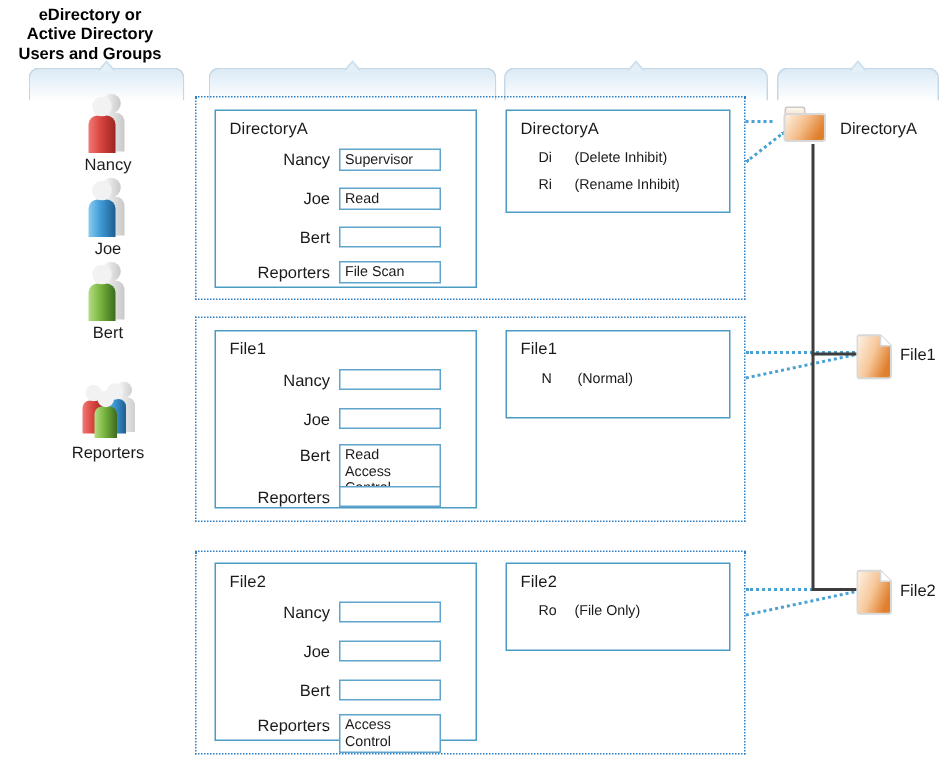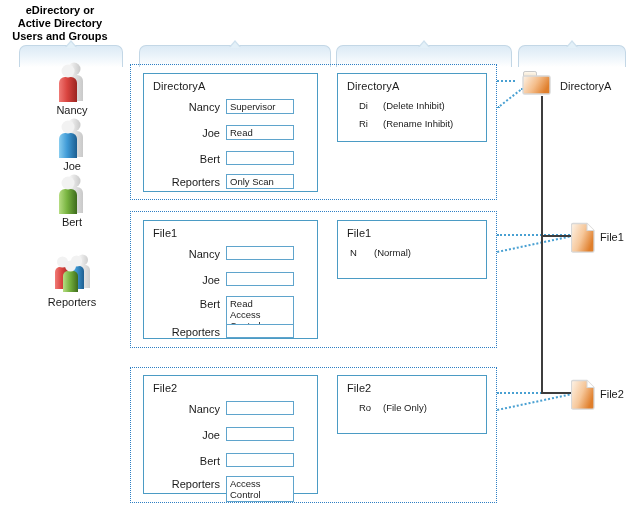--- a/index.html
+++ b/index.html
@@ -329,21 +329,21 @@
     <div class="row" style="left:10px;top:51px;">
       <span class="row-label">Joe</span>
       <span class="row-field">Read</span>
     </div>
     <div class="row" style="left:10px;top:77px;">
       <span class="row-label">Bert</span>
       <span class="row-field"></span>
     </div>
     <div class="row" style="left:10px;top:100px;">
       <span class="row-label">Reporters</span>
-      <span class="row-field">Only Scan</span>
+      <span class="row-field">File Scan</span>
     </div>
   </div>
 
   <div class="panel" style="left:143px;top:220px;width:175px;height:119px;">
     <span class="panel-title">File1</span>
     <div class="row" style="left:10px;top:25px;">
       <span class="row-label">Nancy</span>
       <span class="row-field"></span>
     </div>
     <div class="row" style="left:10px;top:51px;">
@@ -386,21 +386,21 @@
     <div class="attr-line" style="left:21px;top:26px;">
       <span class="attr-code">Di</span><span>(Delete Inhibit)</span>
     </div>
     <div class="attr-line" style="left:21px;top:44px;">
       <span class="attr-code">Ri</span><span>(Rename Inhibit)</span>
     </div>
   </div>
 
   <div class="panel" style="left:337px;top:220px;width:150px;height:59px;">
     <span class="panel-title">File1</span>
-    <div class="attr-line" style="left:12px;top:26px;">
+    <div class="attr-line" style="left:23px;top:26px;">
       <span class="attr-code">N</span><span>(Normal)</span>
     </div>
   </div>
 
   <div class="panel" style="left:337px;top:375px;width:150px;height:59px;">
     <span class="panel-title">File2</span>
     <div class="attr-line" style="left:21px;top:26px;">
       <span class="attr-code">Ro</span><span>(File Only)</span>
     </div>
   </div>

